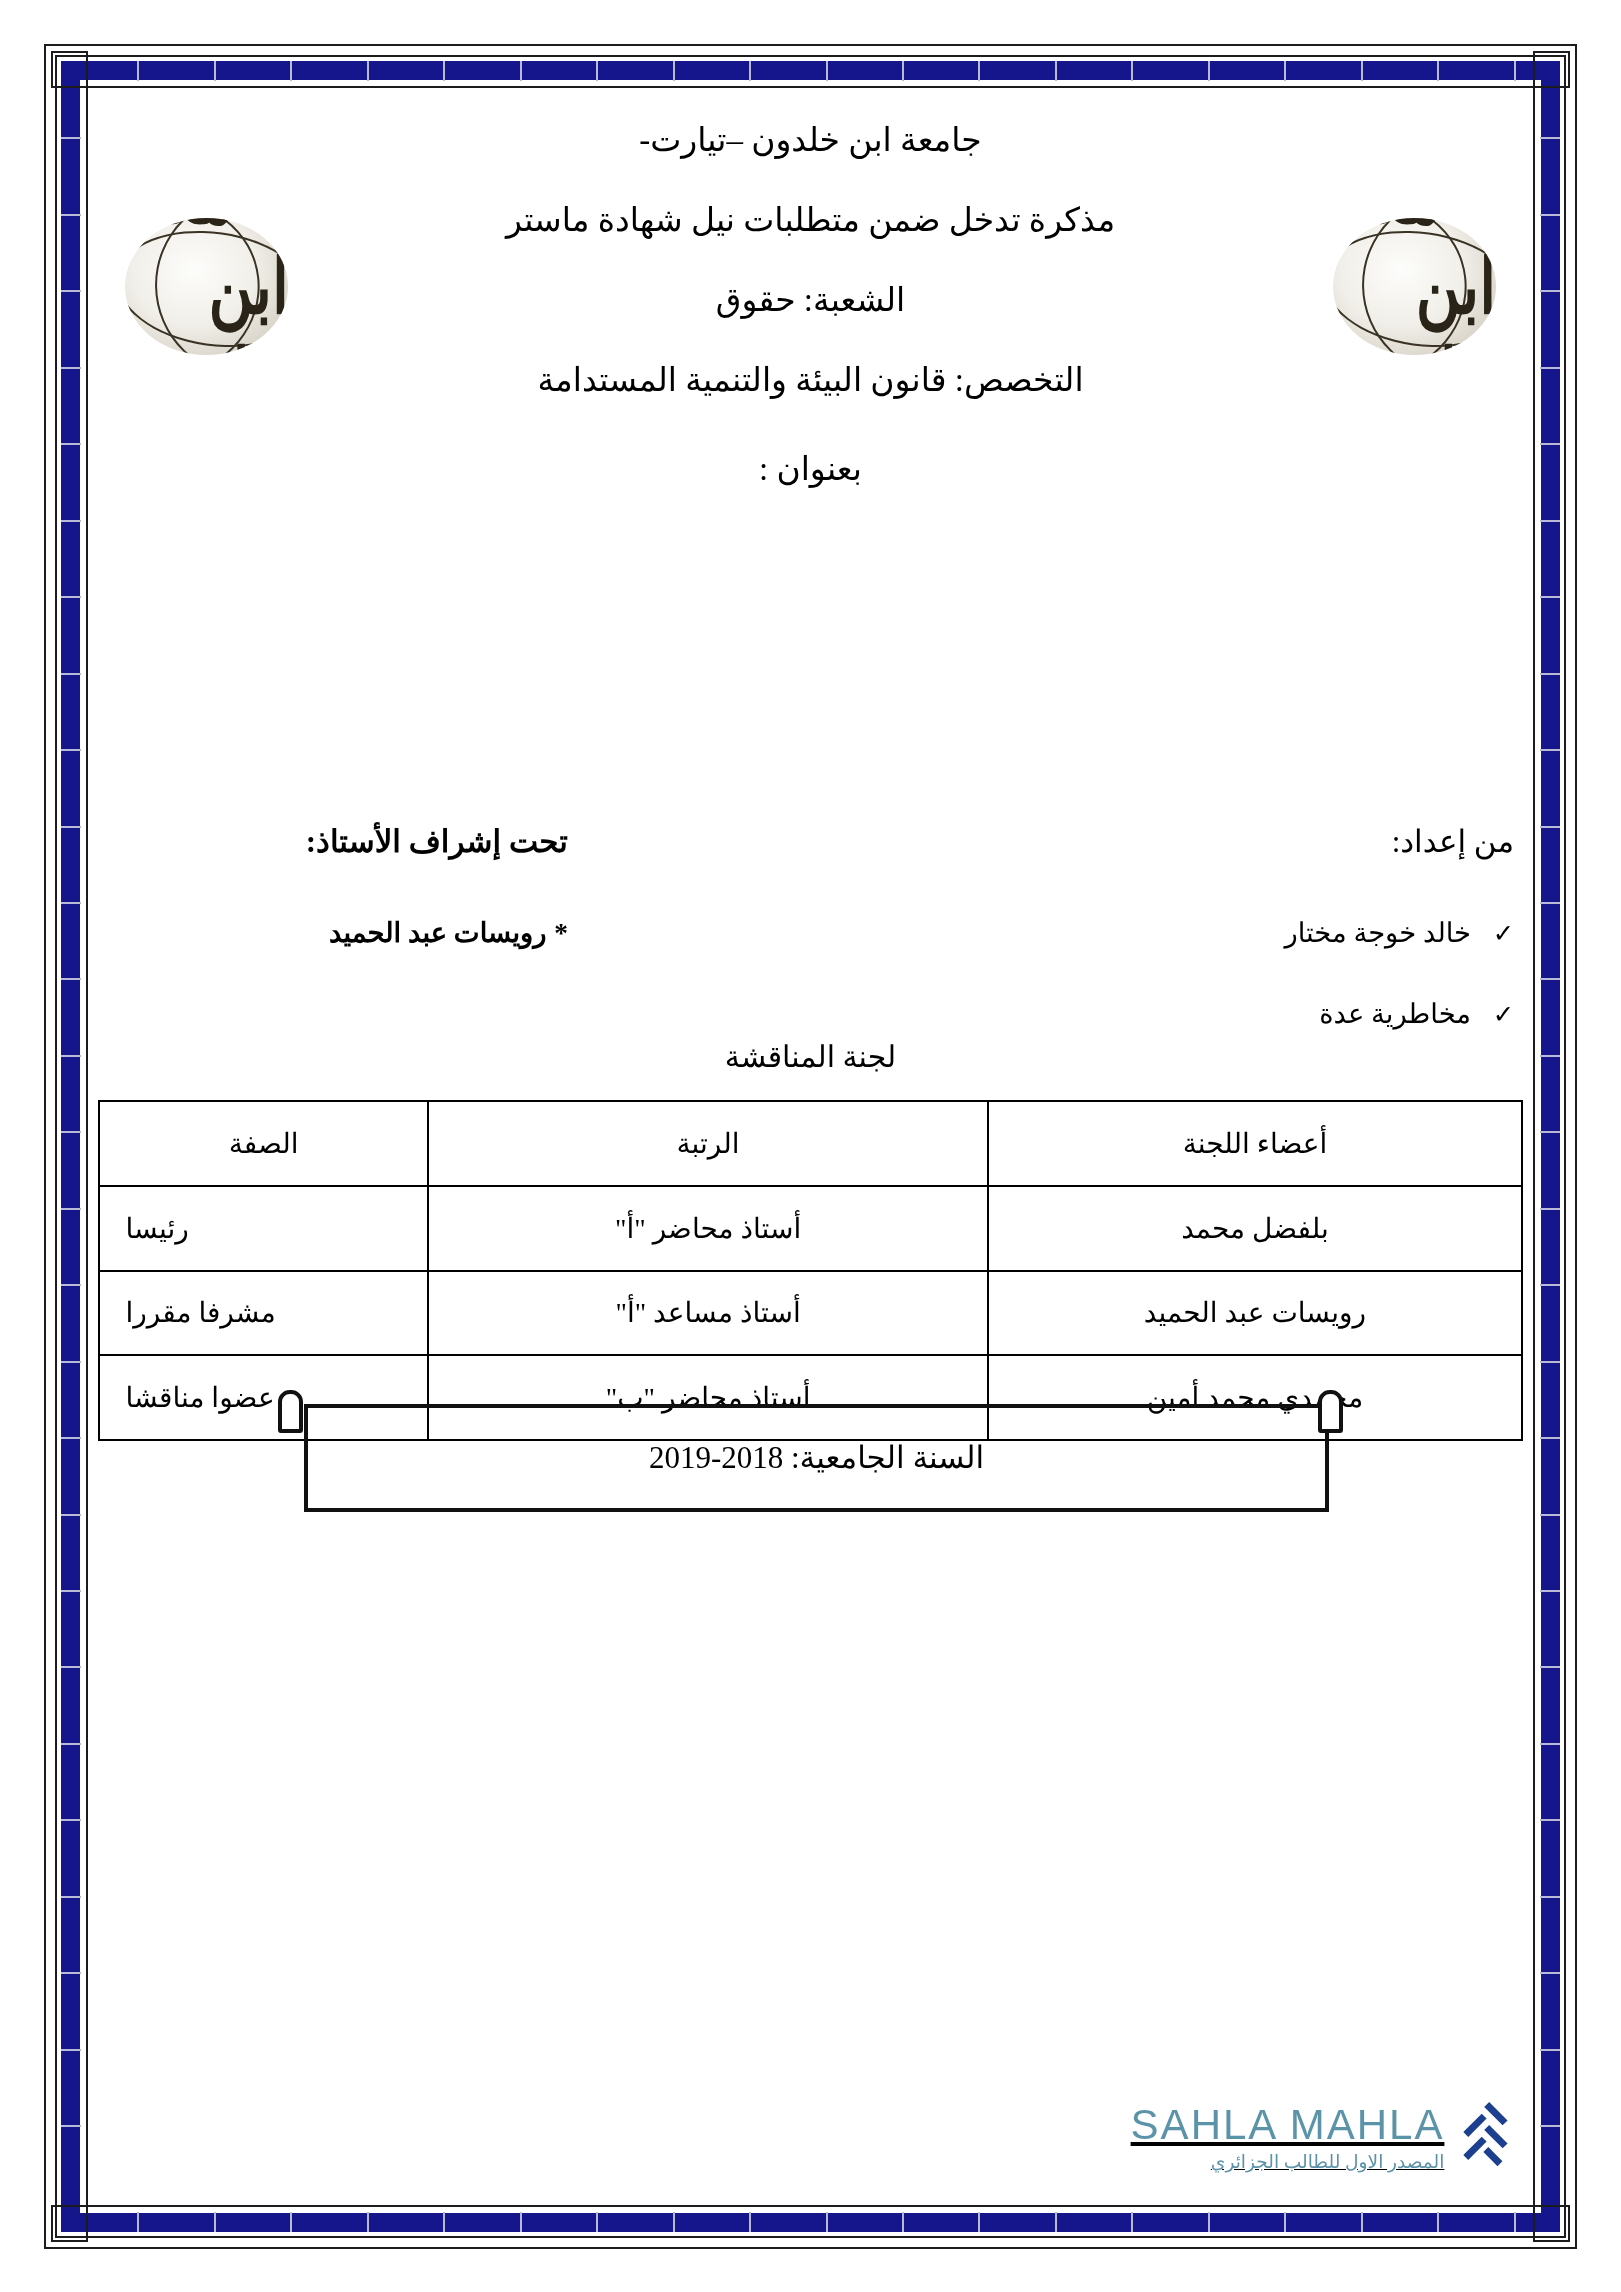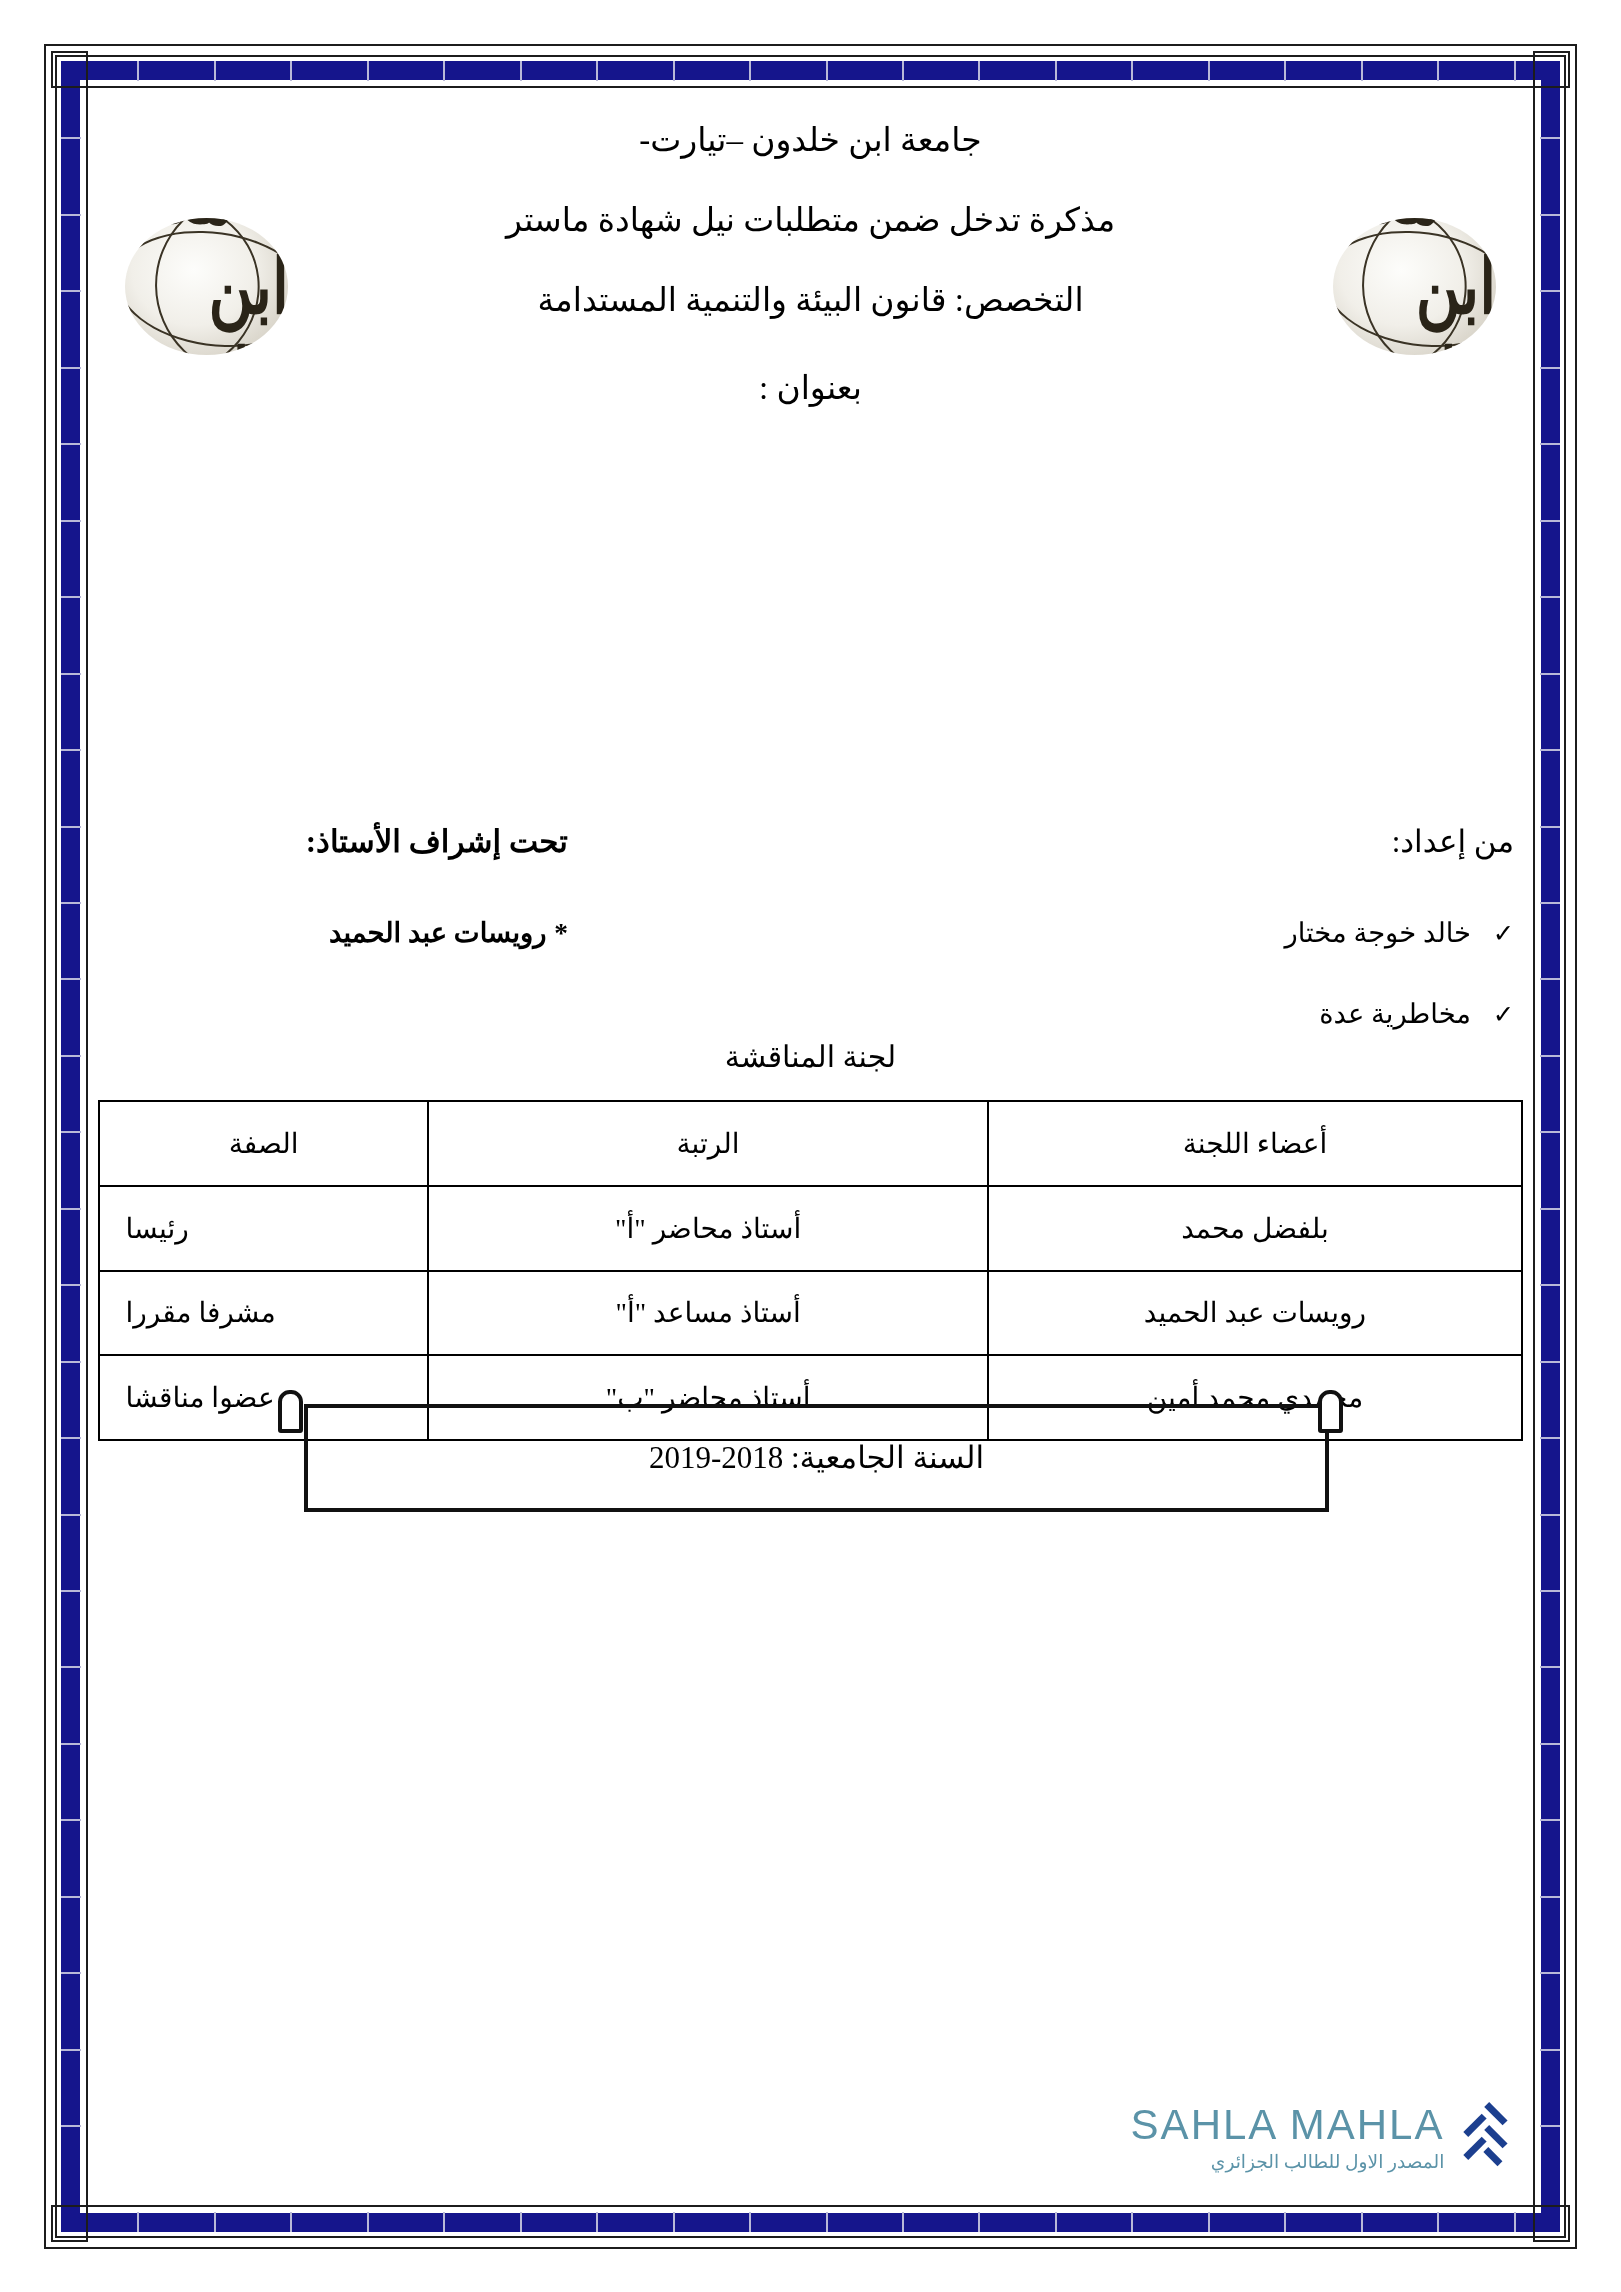--- a/index.html
+++ b/index.html
@@ -269,20 +269,21 @@
 
   
   .watermark {
     position: absolute;
     right: 7.8px;
     bottom: 21.6px;
     display: flex;
     align-items: center;
     gap: 9.8px;
     direction: ltr;
+    text-decoration: underline;
   }
   .watermark .wm-text { text-align: right; }
   .watermark .wm-main {
     font-family: "Liberation Sans", sans-serif;
     font-size: 42px;
     letter-spacing: 2px;
     color: #5b93a8;
     line-height: 1;
   }
   .watermark .wm-sub {
@@ -420,20 +421,21 @@
   <div class="logo right">
     <span class="arc a1"></span>
       <span class="arc a2"></span>
       <span class="arc a3"></span>
     <span class="glyphs">جامعة ابن خلدون</span>
   </div>
 
   <div class="header-block">
     <p class="header-line sp1">جامعة ابن خلدون –تيارت-</p>
     <p class="header-line">مذكرة تدخل ضمن متطلبات نيل شهادة ماستر</p>
+    <p class="header-line">الشعبة: حقوق</p>
     <p class="header-line">التخصص: قانون البيئة والتنمية المستدامة</p>
     <p class="header-line bunwan">بعنوان :</p>
   </div>
 
 
   <div class="people">
 
     <div class="col right">
       <div class="col-head">من إعداد:</div>
       <div class="entry">

